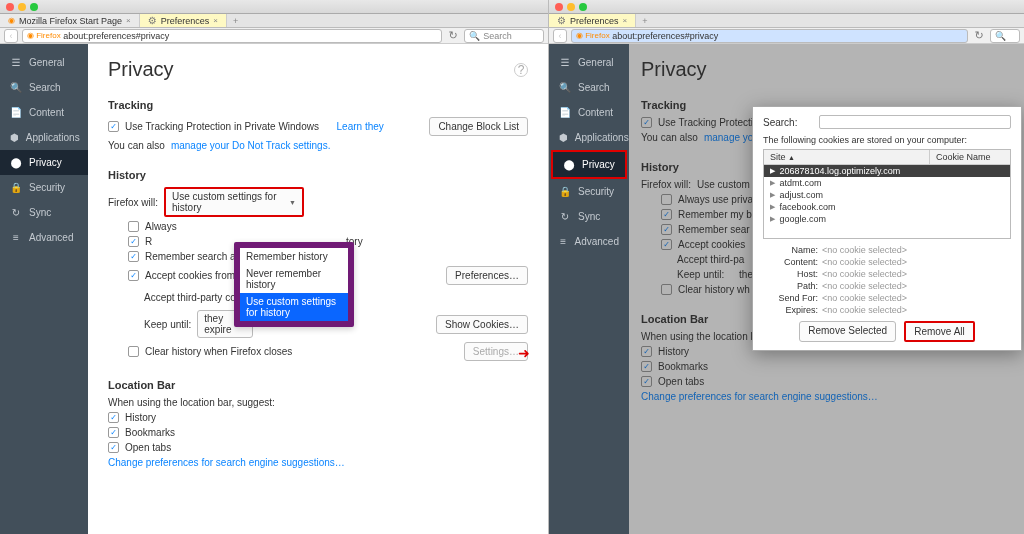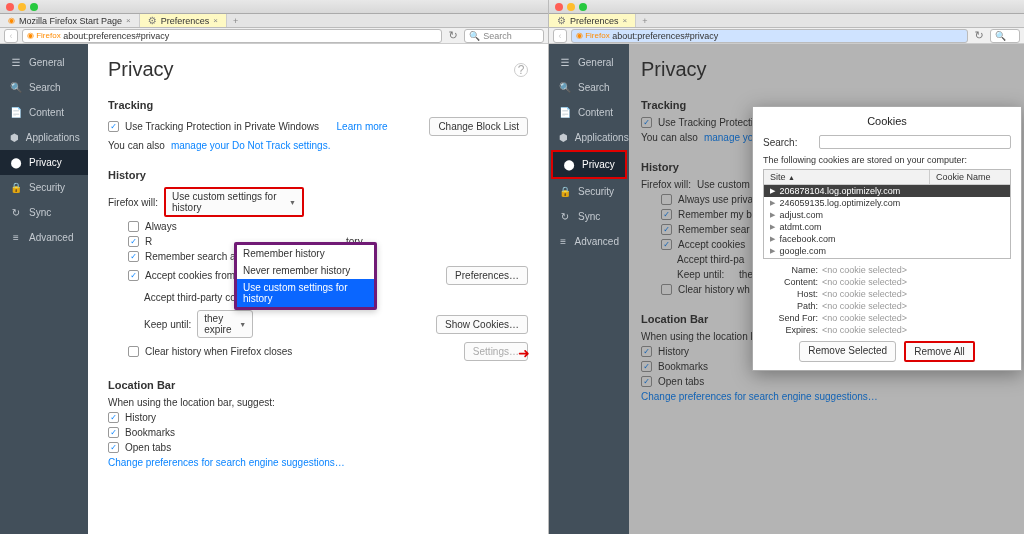--- a/index.html
+++ b/index.html
@@ -39,21 +39,21 @@
 .cb.ck::before{content:"✓"}
 .link{color:#0a84ff;cursor:pointer}
 .btn{border:1px solid #bbb;border-radius:3px;background:#fbfbfb;padding:3px 8px;font-size:10px;color:#333;cursor:pointer}
 .btn.dis{color:#aaa}
 .select{border:1px solid #bbb;border-radius:3px;background:#fbfbfb;padding:2px 6px;font-size:10px;display:flex;align-items:center;gap:6px;cursor:pointer}
 .select .caret{font-size:7px;color:#666}
 .indent{margin-left:20px}
 .indent2{margin-left:36px}
 .float-r{margin-left:auto}
 .red-box{border:2px solid #d00;border-radius:2px}
-.dropdown{position:absolute;left:146px;top:198px;width:143px;background:#fff;border:3px solid #701a75;font-size:10px;box-shadow:0 2px 6px rgba(0,0,0,0.2);z-index:5}
+.dropdown{position:absolute;left:146px;top:198px;width:120px;background:#fff;border:6px solid #701a75;font-size:10px;box-shadow:0 2px 6px rgba(0,0,0,0.2);z-index:5}
 .dd-item{padding:3px 6px;cursor:pointer}
 .dd-item.sel{background:#0a66ff;color:#fff}
 .side-hl{border:2px solid #d00;margin:0 2px}
 .arrow{position:absolute;left:430px;top:301px;color:#d00;font-size:14px}
 .cookies-dlg{position:absolute;right:2px;top:106px;width:270px;background:#fff;border:1px solid #aaa;box-shadow:0 4px 18px rgba(0,0,0,0.35);z-index:10;padding:8px 10px;font-size:10px}
 .dlg-title{text-align:center;font-size:11px;color:#222;margin-bottom:8px}
 .dlg-row{display:flex;align-items:center;gap:16px;margin-bottom:6px}
 .dlg-row label{width:40px}
 .dlg-input{flex:1;height:14px;border:1px solid #bbb;border-radius:2px}
 .cookie-table{border:1px solid #bbb;height:90px;margin-bottom:6px;display:flex;flex-direction:column}
@@ -147,21 +147,21 @@
       <div class="page-title">
         <span>Privacy</span>
         <span class="help-ic">?</span>
       </div>
 
       <div class="section">
         <div class="sec-head">Tracking</div>
         <div class="row">
           <div class="cb ck"></div>
           <span>Use Tracking Protection in Private Windows</span>&nbsp;&nbsp;
-          <span class="link">Learn more</span>
+          <span class="link">Learn they</span>
           <span class="float-r btn">Change Block List</span>
         </div>
         <div class="row">
           <span>You can also </span>
           <span class="link">manage your Do Not Track settings.</span>
         </div>
       </div>
 
       <div class="section">
         <div class="sec-head">History</div>
@@ -372,50 +372,45 @@
             <span>Open tabs</span>
           </div>
         <div class="row">
             <span class="link">Change preferences for search engine suggestions…</span>
           </div>
       </div>
     </div>
   </div>
 
   <div class="cookies-dlg">
-    <div class="dlg-title">Cookies</div>
     <div class="dlg-row">
       <label>Search:</label>
       <input class="dlg-input" style="">
     </div>
     <div style="font-size:9px;margin-bottom:4px">The following cookies are stored on your computer:</div>
     <div class="cookie-table">
       <div class="ct-head">
         <div class="ct-col1"><span>Site</span> <span style="font-size:7px">▲</span></div>
         <div class="ct-col2">Cookie Name</div>
       </div>
       <div class="ct-body">
         <div class="ct-row sel">
             <span class="ct-disc">▶</span>
             <span>206878104.log.optimizely.com</span>
           </div>
         <div class="ct-row">
             <span class="ct-disc">▶</span>
-            <span>246059135.log.optimizely.com</span>
+            <span>atdmt.com</span>
           </div>
         <div class="ct-row">
             <span class="ct-disc">▶</span>
             <span>adjust.com</span>
           </div>
         <div class="ct-row">
             <span class="ct-disc">▶</span>
-            <span>atdmt.com</span>
-          </div>
-        <div class="ct-row">
-            <span class="ct-disc">▶</span>
             <span>facebook.com</span>
           </div>
         <div class="ct-row">
             <span class="ct-disc">▶</span>
             <span>google.com</span>
           </div>
       </div>
     </div>
     <div class="detail">
         <span class="lab">Name:</span>

